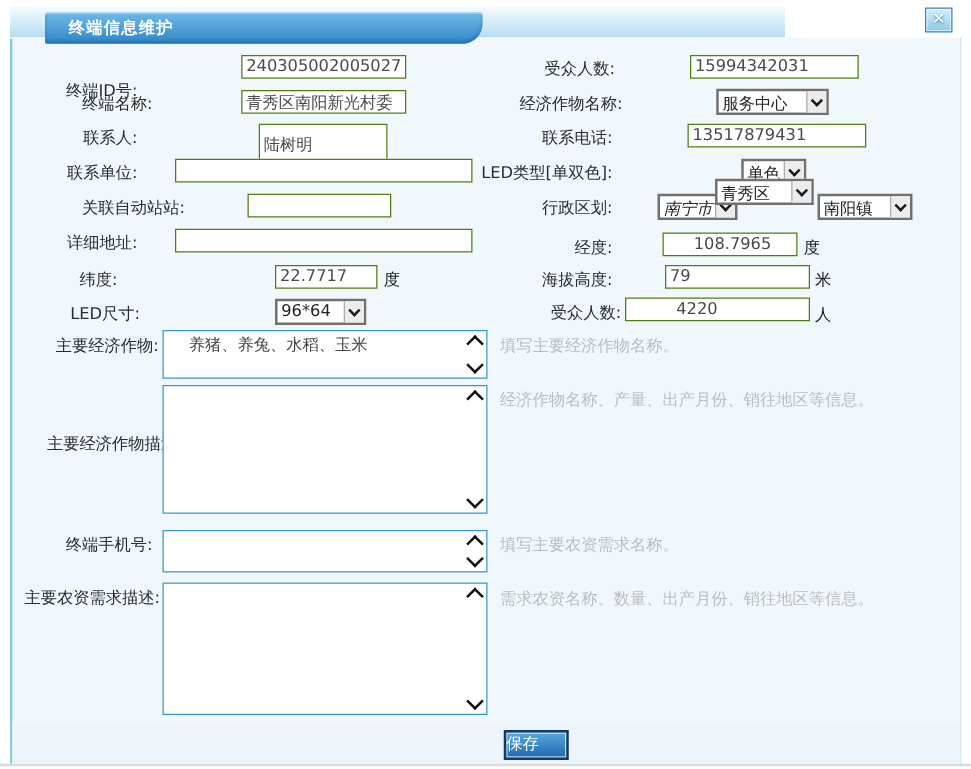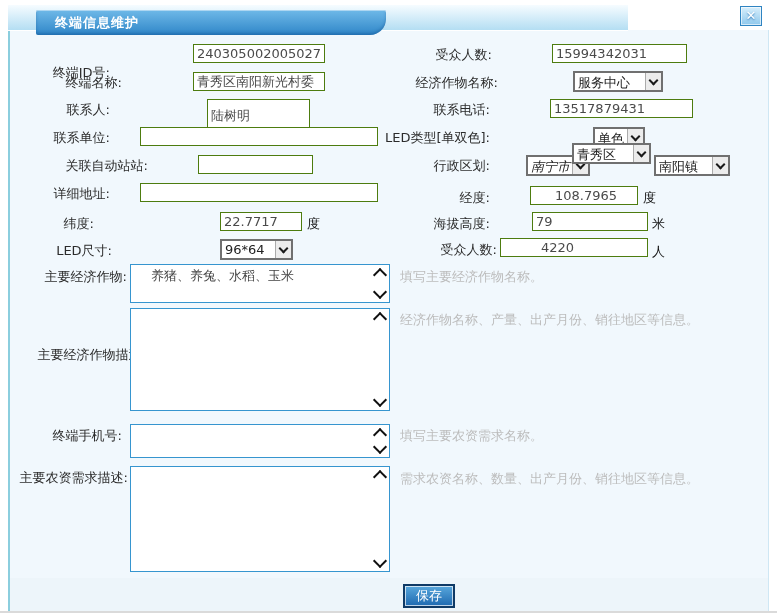--- a/index.html
+++ b/index.html
@@ -42,21 +42,21 @@
        font-family:"DejaVu Sans",sans-serif;font-size:13px;color:#444;background:transparent;}
   .scol{position:absolute;top:2px;bottom:2px;right:2px;width:14px;display:flex;
         flex-direction:column;justify-content:space-between;align-items:center;cursor:pointer;}
   .sup{display:block;width:8px;height:8px;border-right:2px solid #101010;border-top:2px solid #101010;
        transform:rotate(-45deg);margin-top:3px;}
   .sdn{display:block;width:8px;height:8px;border-right:2px solid #101010;border-bottom:2px solid #101010;
        transform:rotate(45deg);margin-bottom:3px;}
   .save{position:absolute;left:403px;top:584px;width:52px;height:24px;box-sizing:border-box;
         background:linear-gradient(#58a7dc,#1e69b0);border:2px solid #0f3a66;
         box-shadow:inset 0 0 0 1px rgba(255,255,255,.7);
-        color:#fff;font-size:13px;text-align:center;line-height:19px;cursor:pointer;}
+        color:#fff;font-size:13px;text-align:left;line-height:19px;cursor:pointer;}
 </style>
 </head>
 <body>
 
 <div class="stage">
 
   <div class="winbody"></div>
   <div class="footband"></div>
   <div class="titlebar">
     <div class="tab">

